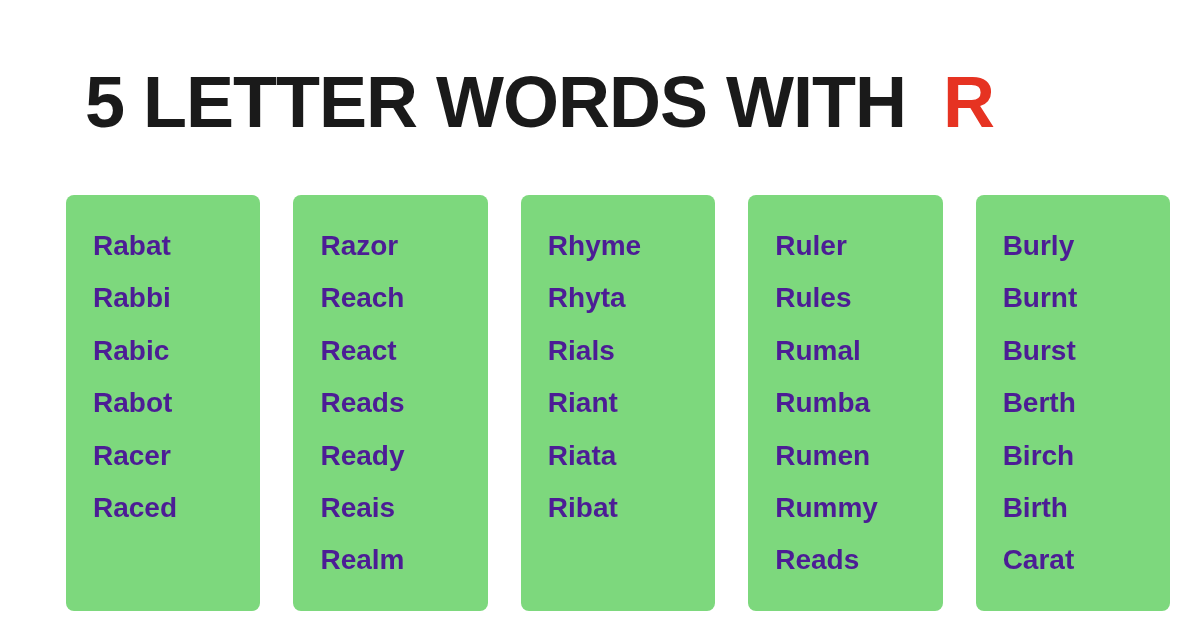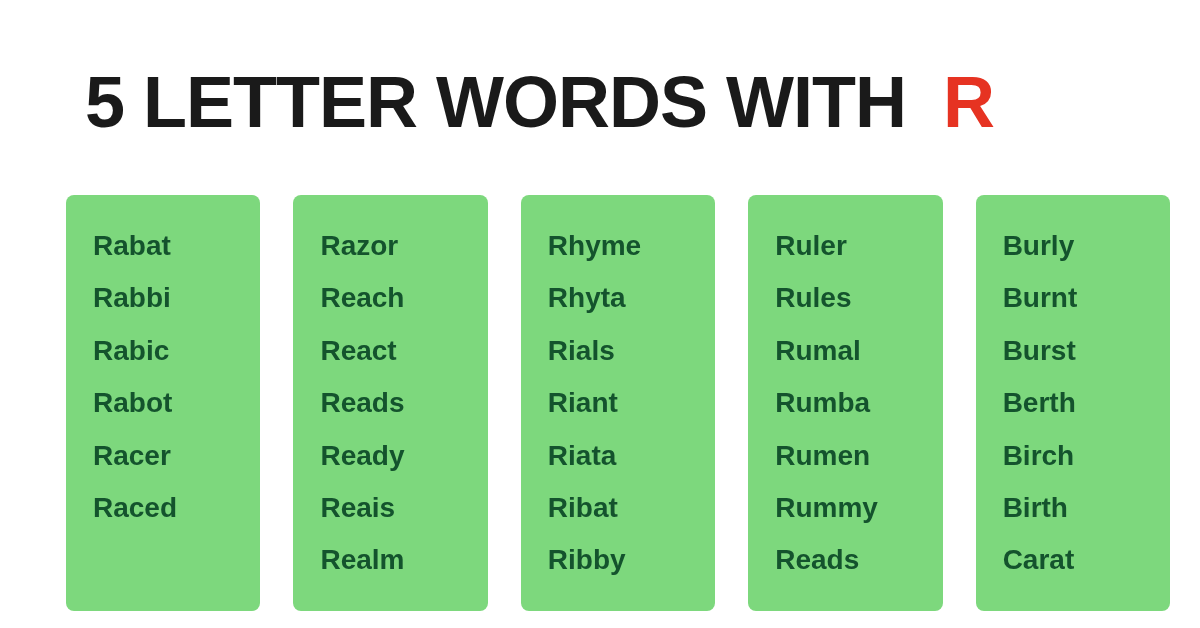--- a/index.html
+++ b/index.html
@@ -41,21 +41,21 @@
     .column {
       flex: 1;
       background: #7dd87d;
       border-radius: 8px;
       padding: 20px 18px;
     }
 
     .word-item {
       font-size: 28px;
       font-weight: 700;
-      color: #14532d;
+      color: #4c1d95;
       line-height: 1.55;
       font-family: Arial, sans-serif;
     }
   </style>
 </head>
 <body>
 
 <div class="header">
   <h1 class="title">
     <span>5 LETTER WORDS WITH </span><span class="highlight">R</span>
@@ -80,21 +80,20 @@
       <div class="word-item">Reais</div>
       <div class="word-item">Realm</div>
     </div>
     <div class="column">
       <div class="word-item">Rhyme</div>
       <div class="word-item">Rhyta</div>
       <div class="word-item">Rials</div>
       <div class="word-item">Riant</div>
       <div class="word-item">Riata</div>
       <div class="word-item">Ribat</div>
-      <div class="word-item">Ribby</div>
     </div>
     <div class="column">
       <div class="word-item">Ruler</div>
       <div class="word-item">Rules</div>
       <div class="word-item">Rumal</div>
       <div class="word-item">Rumba</div>
       <div class="word-item">Rumen</div>
       <div class="word-item">Rummy</div>
       <div class="word-item">Reads</div>
     </div>

